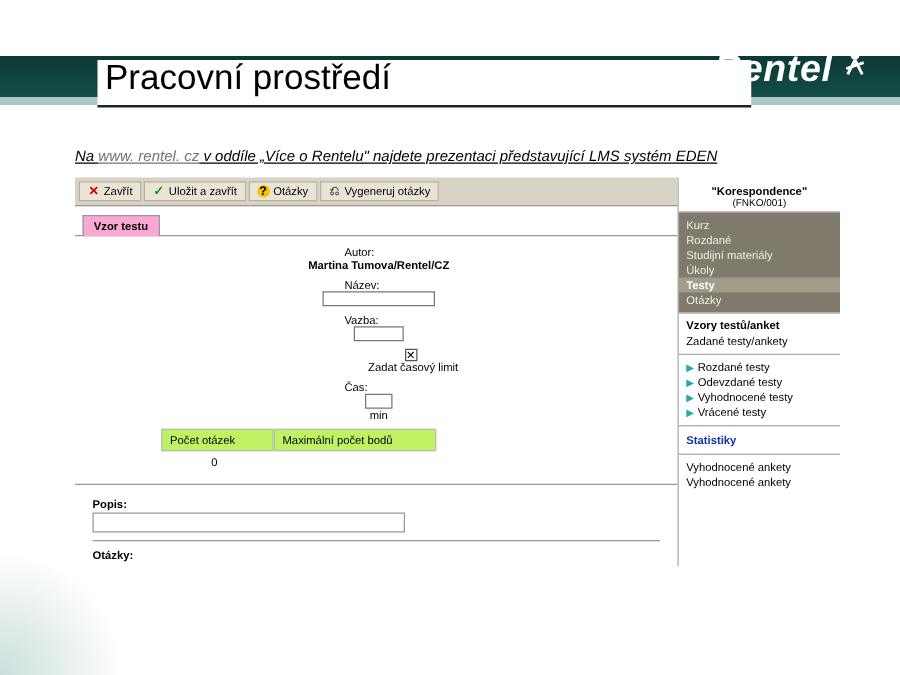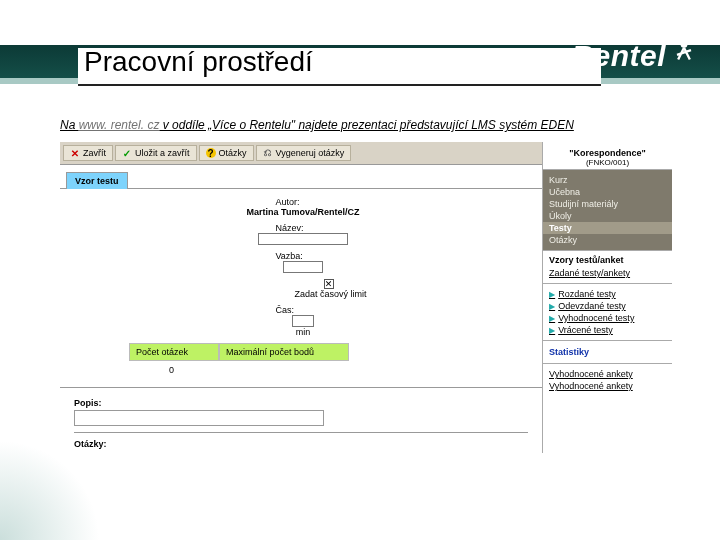--- a/index.html
+++ b/index.html
@@ -62,21 +62,21 @@
   .ic-check { color:#090; }
   .ic-q { background:#f5c400; color:#000; border-radius:50%; width:11px; height:11px; }
   .ic-gen { color:#555; }
   .tabs { display:flex; padding: 6px 6px 0 6px; gap:0; }
   .tab {
     padding: 3px 8px; font-size: 9px;
     background:#e5e0d2; border:1px solid #999;
     border-bottom:none; position:relative; top:1px;
     cursor:pointer;
   }
-  .tab.active { background:#7dd3fc; font-weight:bold; }
+  .tab.active { background:#f9a8d4; font-weight:bold; }
   .panel { border-top:1px solid #999; padding: 8px 10px 4px 14px; }
   .row { display:flex; align-items:center; margin-bottom:6px; font-size:9px;flex-direction:column; }
   .row .lbl { width: 55px; }
   .row .val { font-weight:bold; }
   .smallbox { border:1px solid #777; background:#fff; width:90px; height:12px; display:inline-block; }
   .cb { width:10px; height:10px; border:1px solid #555; display:inline-flex; align-items:center; justify-content:center; margin-right:4px; font-size:9px; }
   .mini-input { border:1px solid #777; width:22px; height:12px; background:#fff; display:inline-block; }
   .colhdr { display:flex; font-size:9px; }
   .colhdr > div { padding:3px 6px; border:1px solid #bbb; background:#bef264; }
   .num0 { padding: 4px 40px; font-size:9px; }
@@ -94,21 +94,21 @@
   .side .course {
     text-align:center; font-weight:bold; padding:6px 4px 2px 4px;
     border-bottom:1px solid #aaa;
   }
   .side .course .code { font-weight:normal; font-size:8px; }
   .side .nav { background:#7f7a6c; color:#efeee6; padding:4px 6px; }
   .side .nav div { padding:1px 0; cursor:pointer; }
   .side .nav .sel { color:#fff; font-weight:bold; background:#a19b89; margin:0 -6px; padding:1px 6px; }
   .side .sect { padding:4px 6px; border-top:1px solid #aaa; }
   .side .sect .h { font-weight:bold; margin-bottom:2px; }
-  .side .sect .item { display:flex; align-items:center; gap:3px; padding:1px 0; cursor:pointer;text-decoration:underline; }
+  .side .sect .item { display:flex; align-items:center; gap:3px; padding:1px 0; cursor:pointer; }
   .side .sect .item .tri { color:#2aa; font-size:8px; }
   .side .sect .stat { font-weight:bold; color:#13a; padding:2px 0; }
   .corner-accent{
     position:absolute; left:0; bottom:0; width:100px; height:100px;
     background: radial-gradient(circle at 0 100%, rgba(168,201,196,0.6) 0, transparent 70%);
     pointer-events:none;
   }
 </style>
 </head>
 <body>
@@ -188,21 +188,21 @@
     </div>
   </div>
 
   <div class="side">
     <div class="course">
       <div>"Korespondence"</div>
       <div class="code">(FNKO/001)</div>
     </div>
     <div class="nav">
       <div>Kurz</div>
-      <div>Učebna</div>
+      <div>Rozdané</div>
       <div>Studijní materiály</div>
       <div>Úkoly</div>
       <div class="sel">Testy</div>
       <div>Otázky</div>
     </div>
     <div class="sect">
       <div class="h">Vzory testů/anket</div>
       <div class="item">
           <span>Zadané testy/ankety</span>
         </div>

